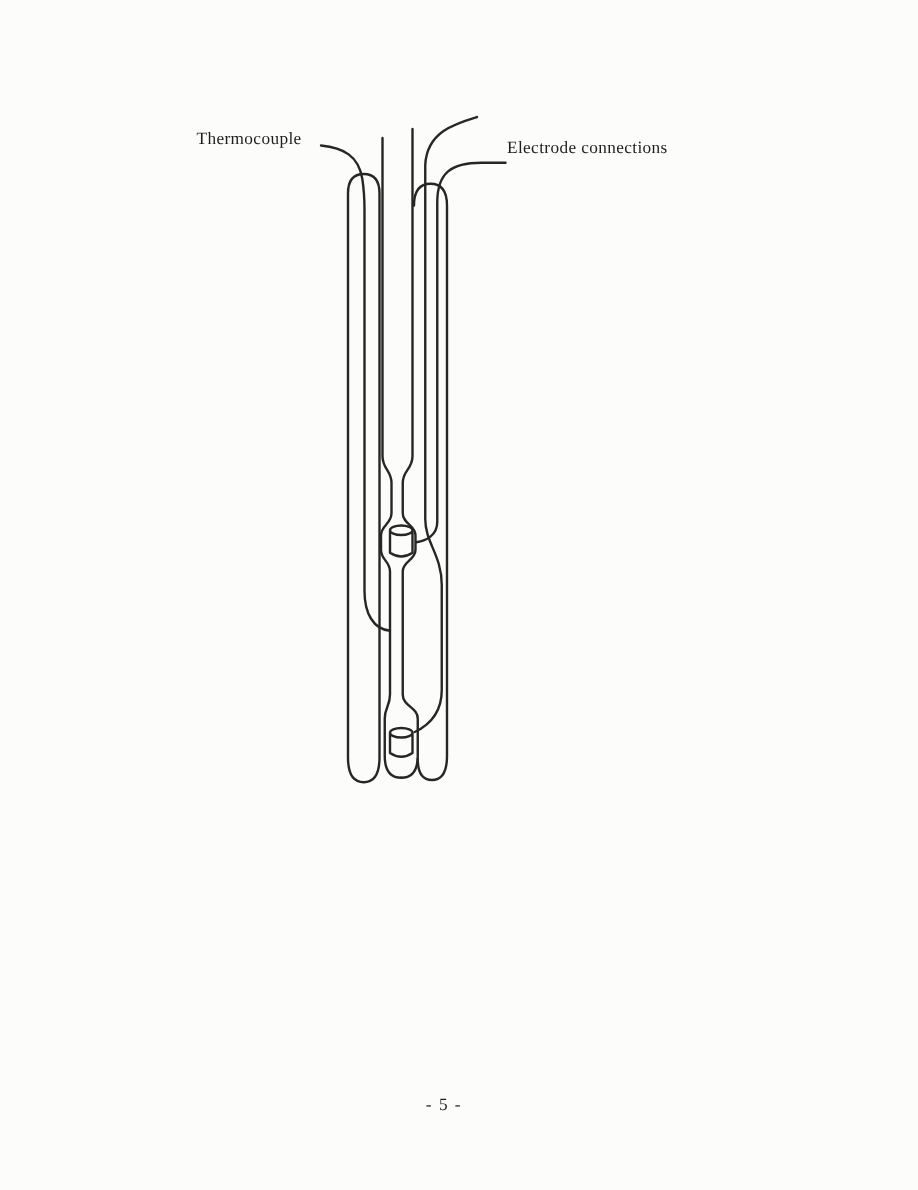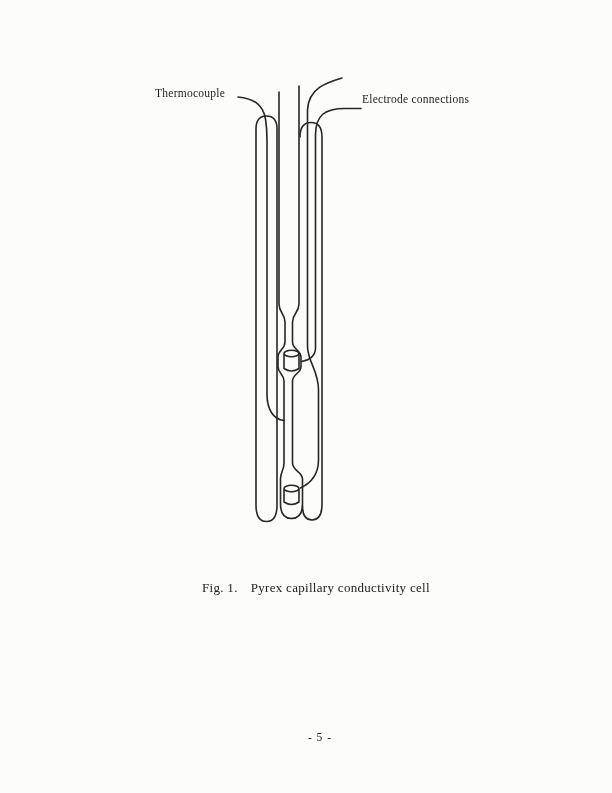--- a/index.html
+++ b/index.html
@@ -11,21 +11,20 @@
     height: 793px;
     position: relative;
     background: #fcfcfa;
     overflow: hidden;
     font-family: "Liberation Serif", "DejaVu Serif", serif;
     color: #232323;
   }
   .page {
     position: absolute;
     inset: 0;
-    margin-left: 24px;
   }
   svg.figure {
     position: absolute;
     left: 0;
     top: 0;
   }
   svg.figure path, svg.figure ellipse {
     fill: none;
     stroke: #262626;
     stroke-width: 1.6;
@@ -85,19 +84,16 @@
 
     <path d="M 260,353.5 A 7.5,3.2 0 1 1 275,353.5 A 7.5,3.2 0 1 1 260,353.5 M 260,353.5 V 368.5 M 275,353.5 V 368.5 M 260,368.5 Q 267.5,373.5 275,368.5"></path>
 
     <path d="M 260,488.5 A 7.5,3.2 0 1 1 275,488.5 A 7.5,3.2 0 1 1 260,488.5 M 260,488.5 V 502 M 275,488.5 V 502 M 260,502 Q 267.5,507 275,502"></path>
   </svg>
 
   <div class="label thermocouple-label">Thermocouple</div>
 
   <div class="label electrode-label">Electrode connections</div>
 
-  <div class="caption">
-    <span class="fig-tag">Fig. 1.</span><span>Pyrex capillary conductivity cell</span>
-  </div>
 
   <div class="page-number">- 5 -</div>
 
 </div>
 
 </body></html>

